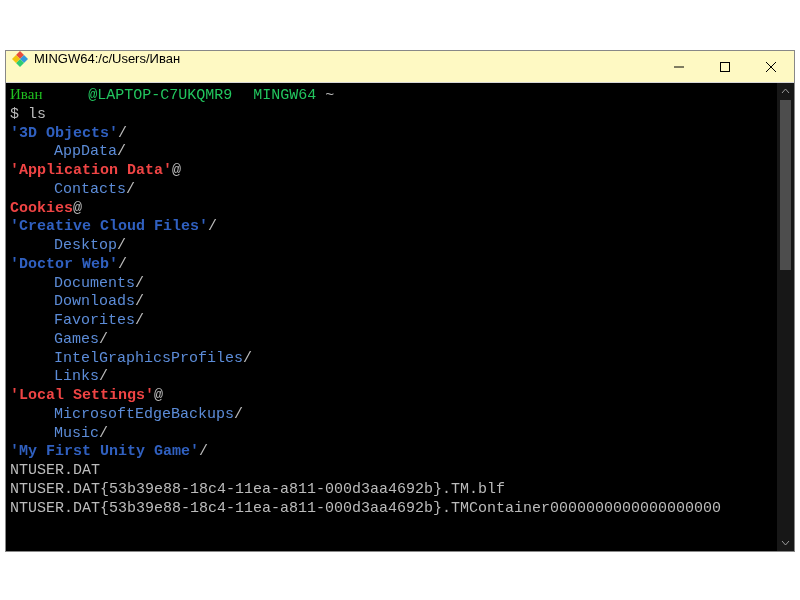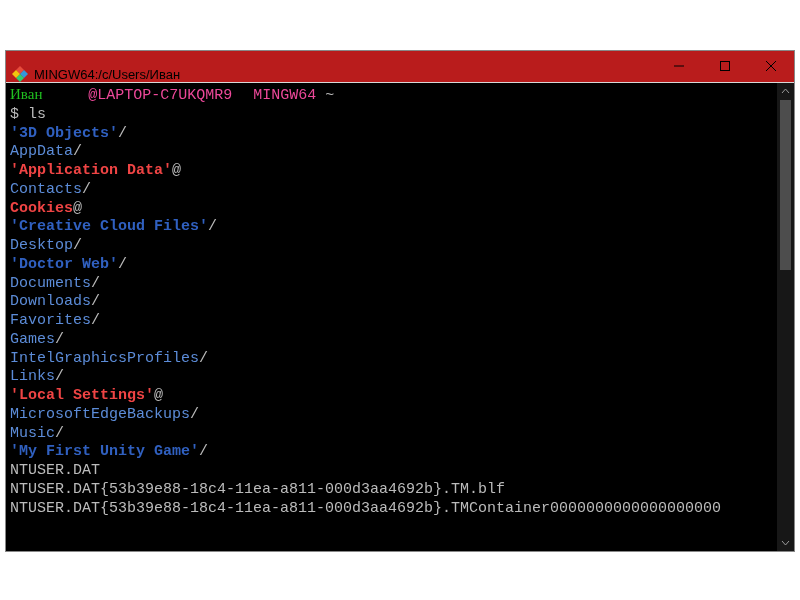--- a/index.html
+++ b/index.html
@@ -17,23 +17,23 @@
     top: 50px;
     width: 790px;
     height: 502px;
     border: 1px solid #888;
     background: #fff;
     display: flex;
     flex-direction: column;
   }
   .titlebar {
     height: 32px;
-    background: #b91c1c;
+    background: #fef9c3;
     display: flex;
-    align-items: flex-end;
+    align-items: flex-start;
     padding-left: 6px;
     border-bottom: 1px solid #d8d8d8;
     flex: none;
   }
   .app-icon {
     width: 16px;
     height: 16px;
     margin-right: 6px;
     flex: none;
   }
@@ -102,24 +102,24 @@
     position: absolute;
     left: 3px;
     right: 3px;
     top: 0;
     height: 170px;
     background: #4d4d4d;
   }
 
   .row { white-space: pre; }
   .c-user   { color: #20c020; font-family: Liberation Serif, serif; }
-  .c-host   { color: #ec4899; padding-left: 12px; }
+  .c-host   { color: #22c55e; padding-left: 12px; }
   .c-gray   { color: #bbbbbb; }
   .c-bold-d { color: #3060c0; font-weight: bold; } 
-  .c-dir    { color: #5c8cd8; }                    
+  .c-dir    { color: #5c8cd8; margin-left: 44px; }                    
   .c-cy-b   { color: #ef4444; font-weight: bold; }                    
 </style>
 </head>
 <body>
 
 <div class="window">
   <div class="titlebar">
     <span class="app-icon">
       <svg viewBox="0 0 16 16" width="16" height="16">
         <polygon points="8,0 12,4 8,8 4,4" fill="#e74c3c"></polygon>

